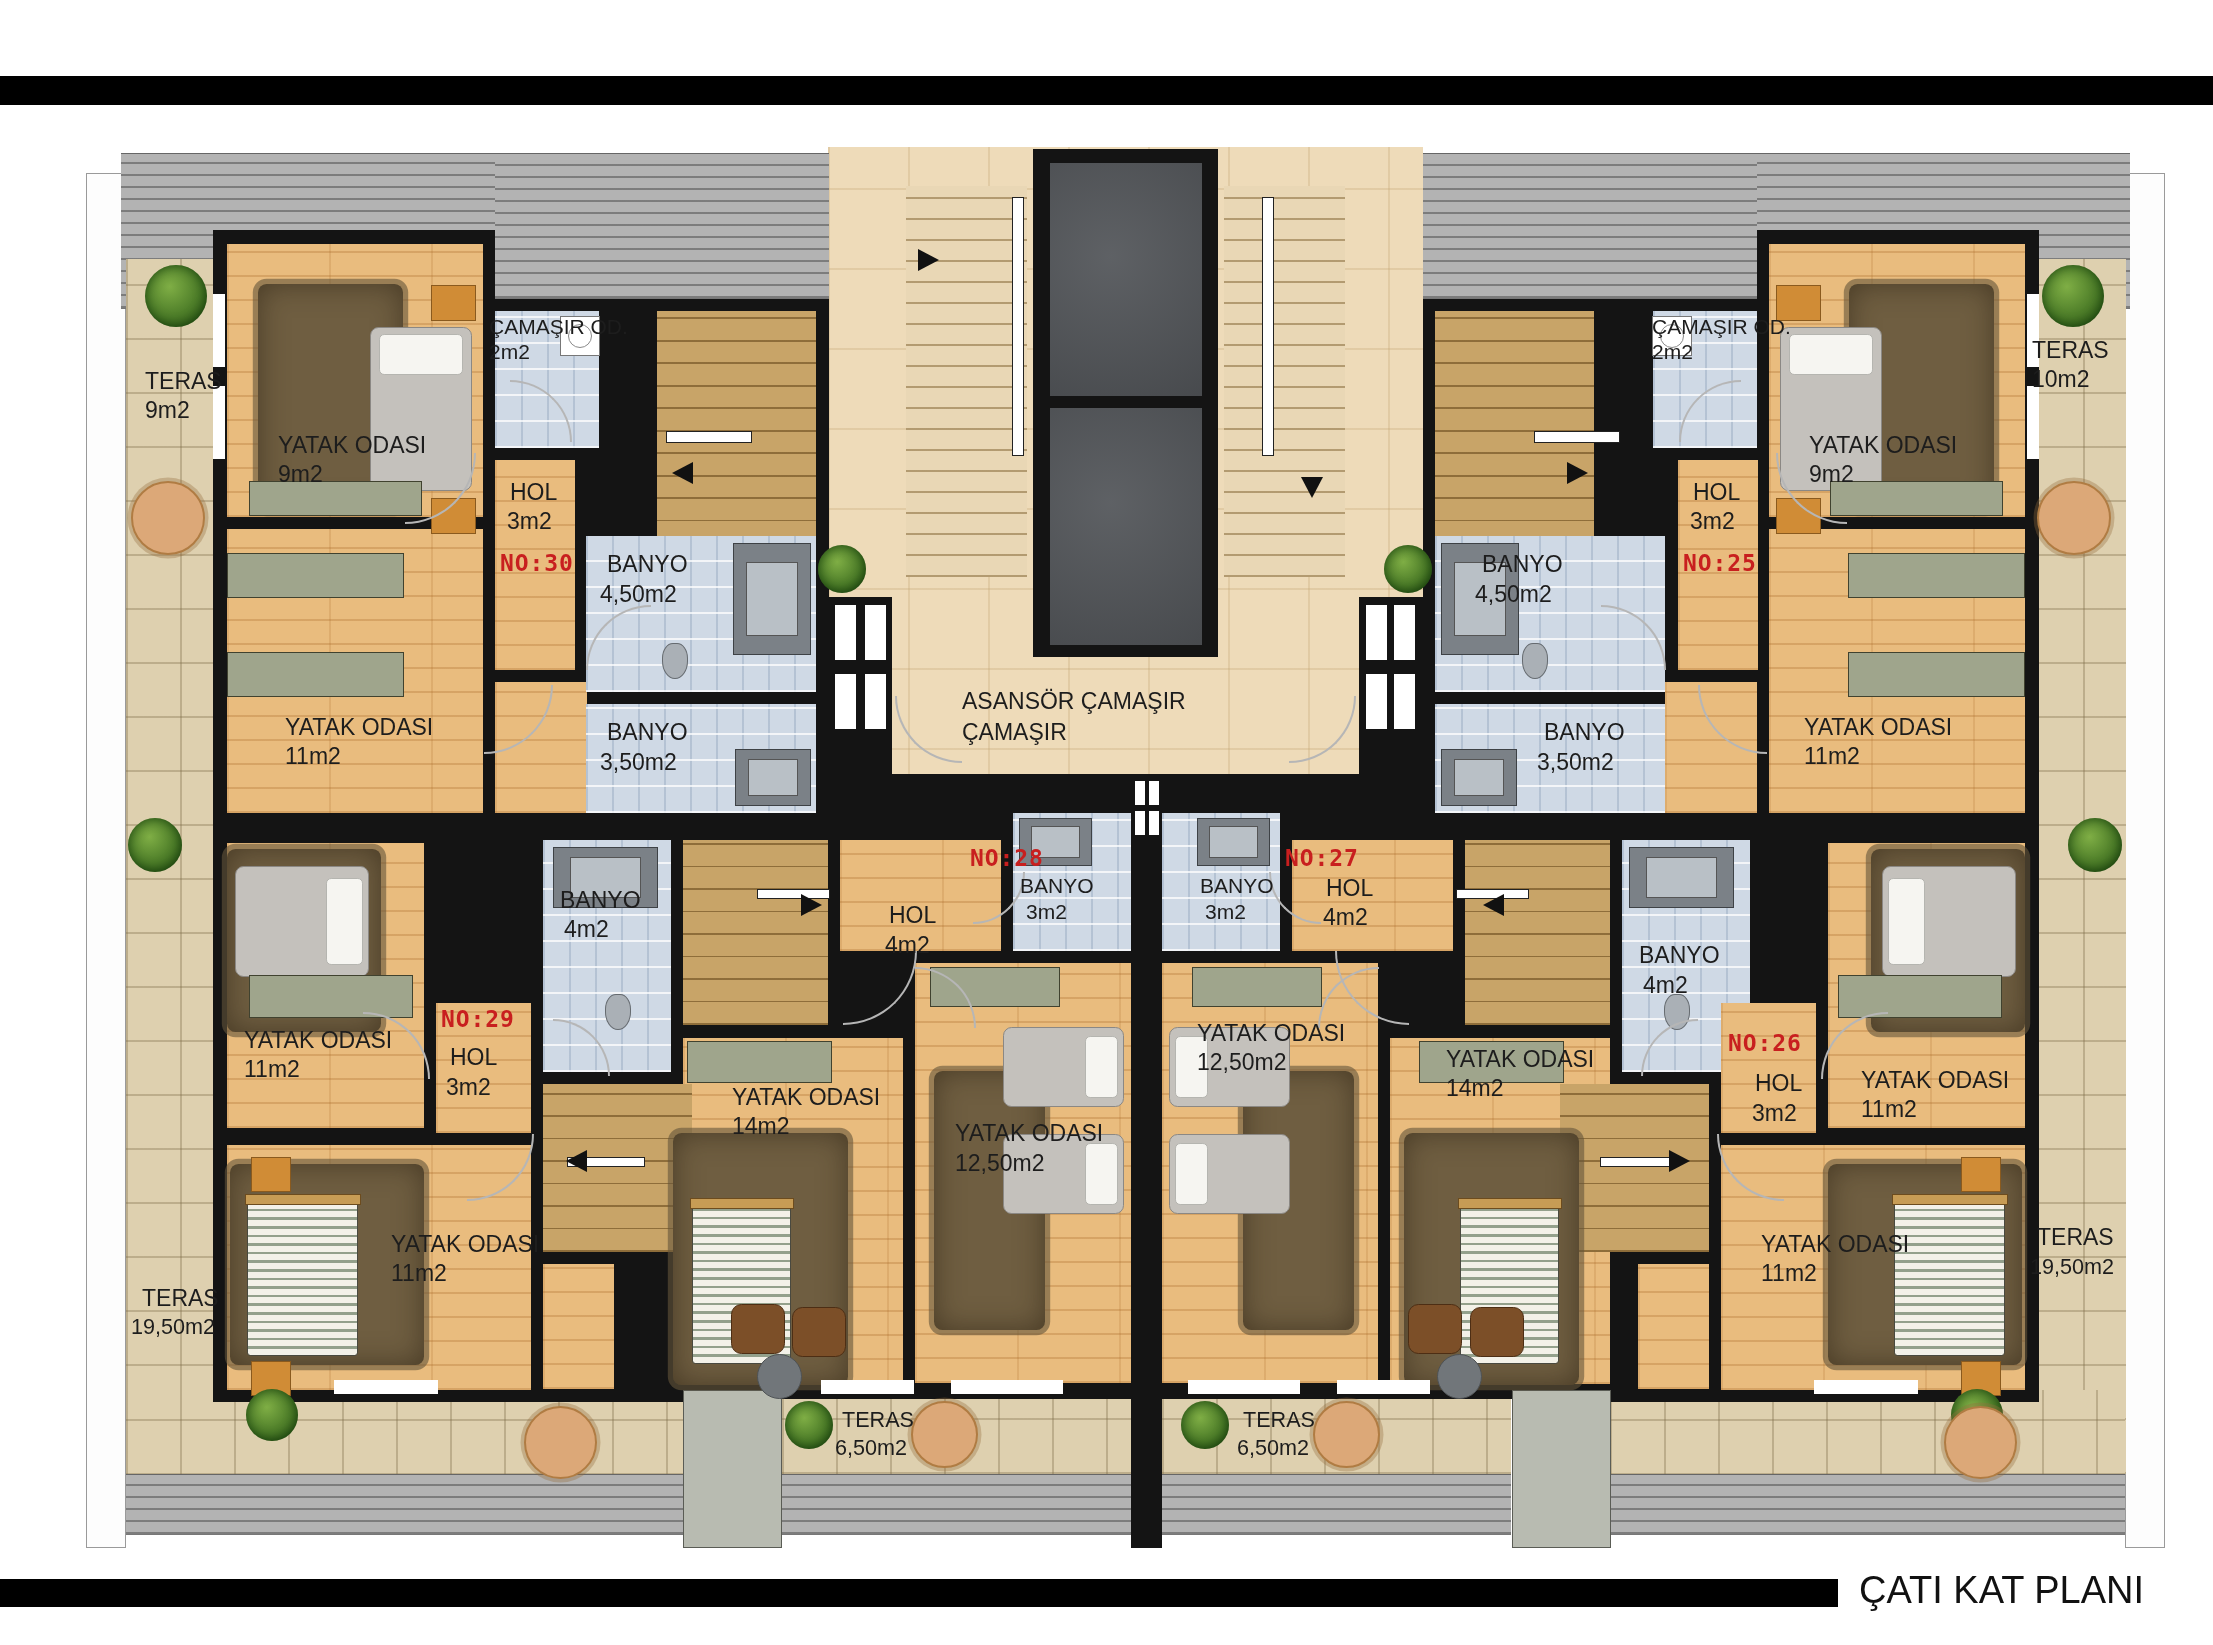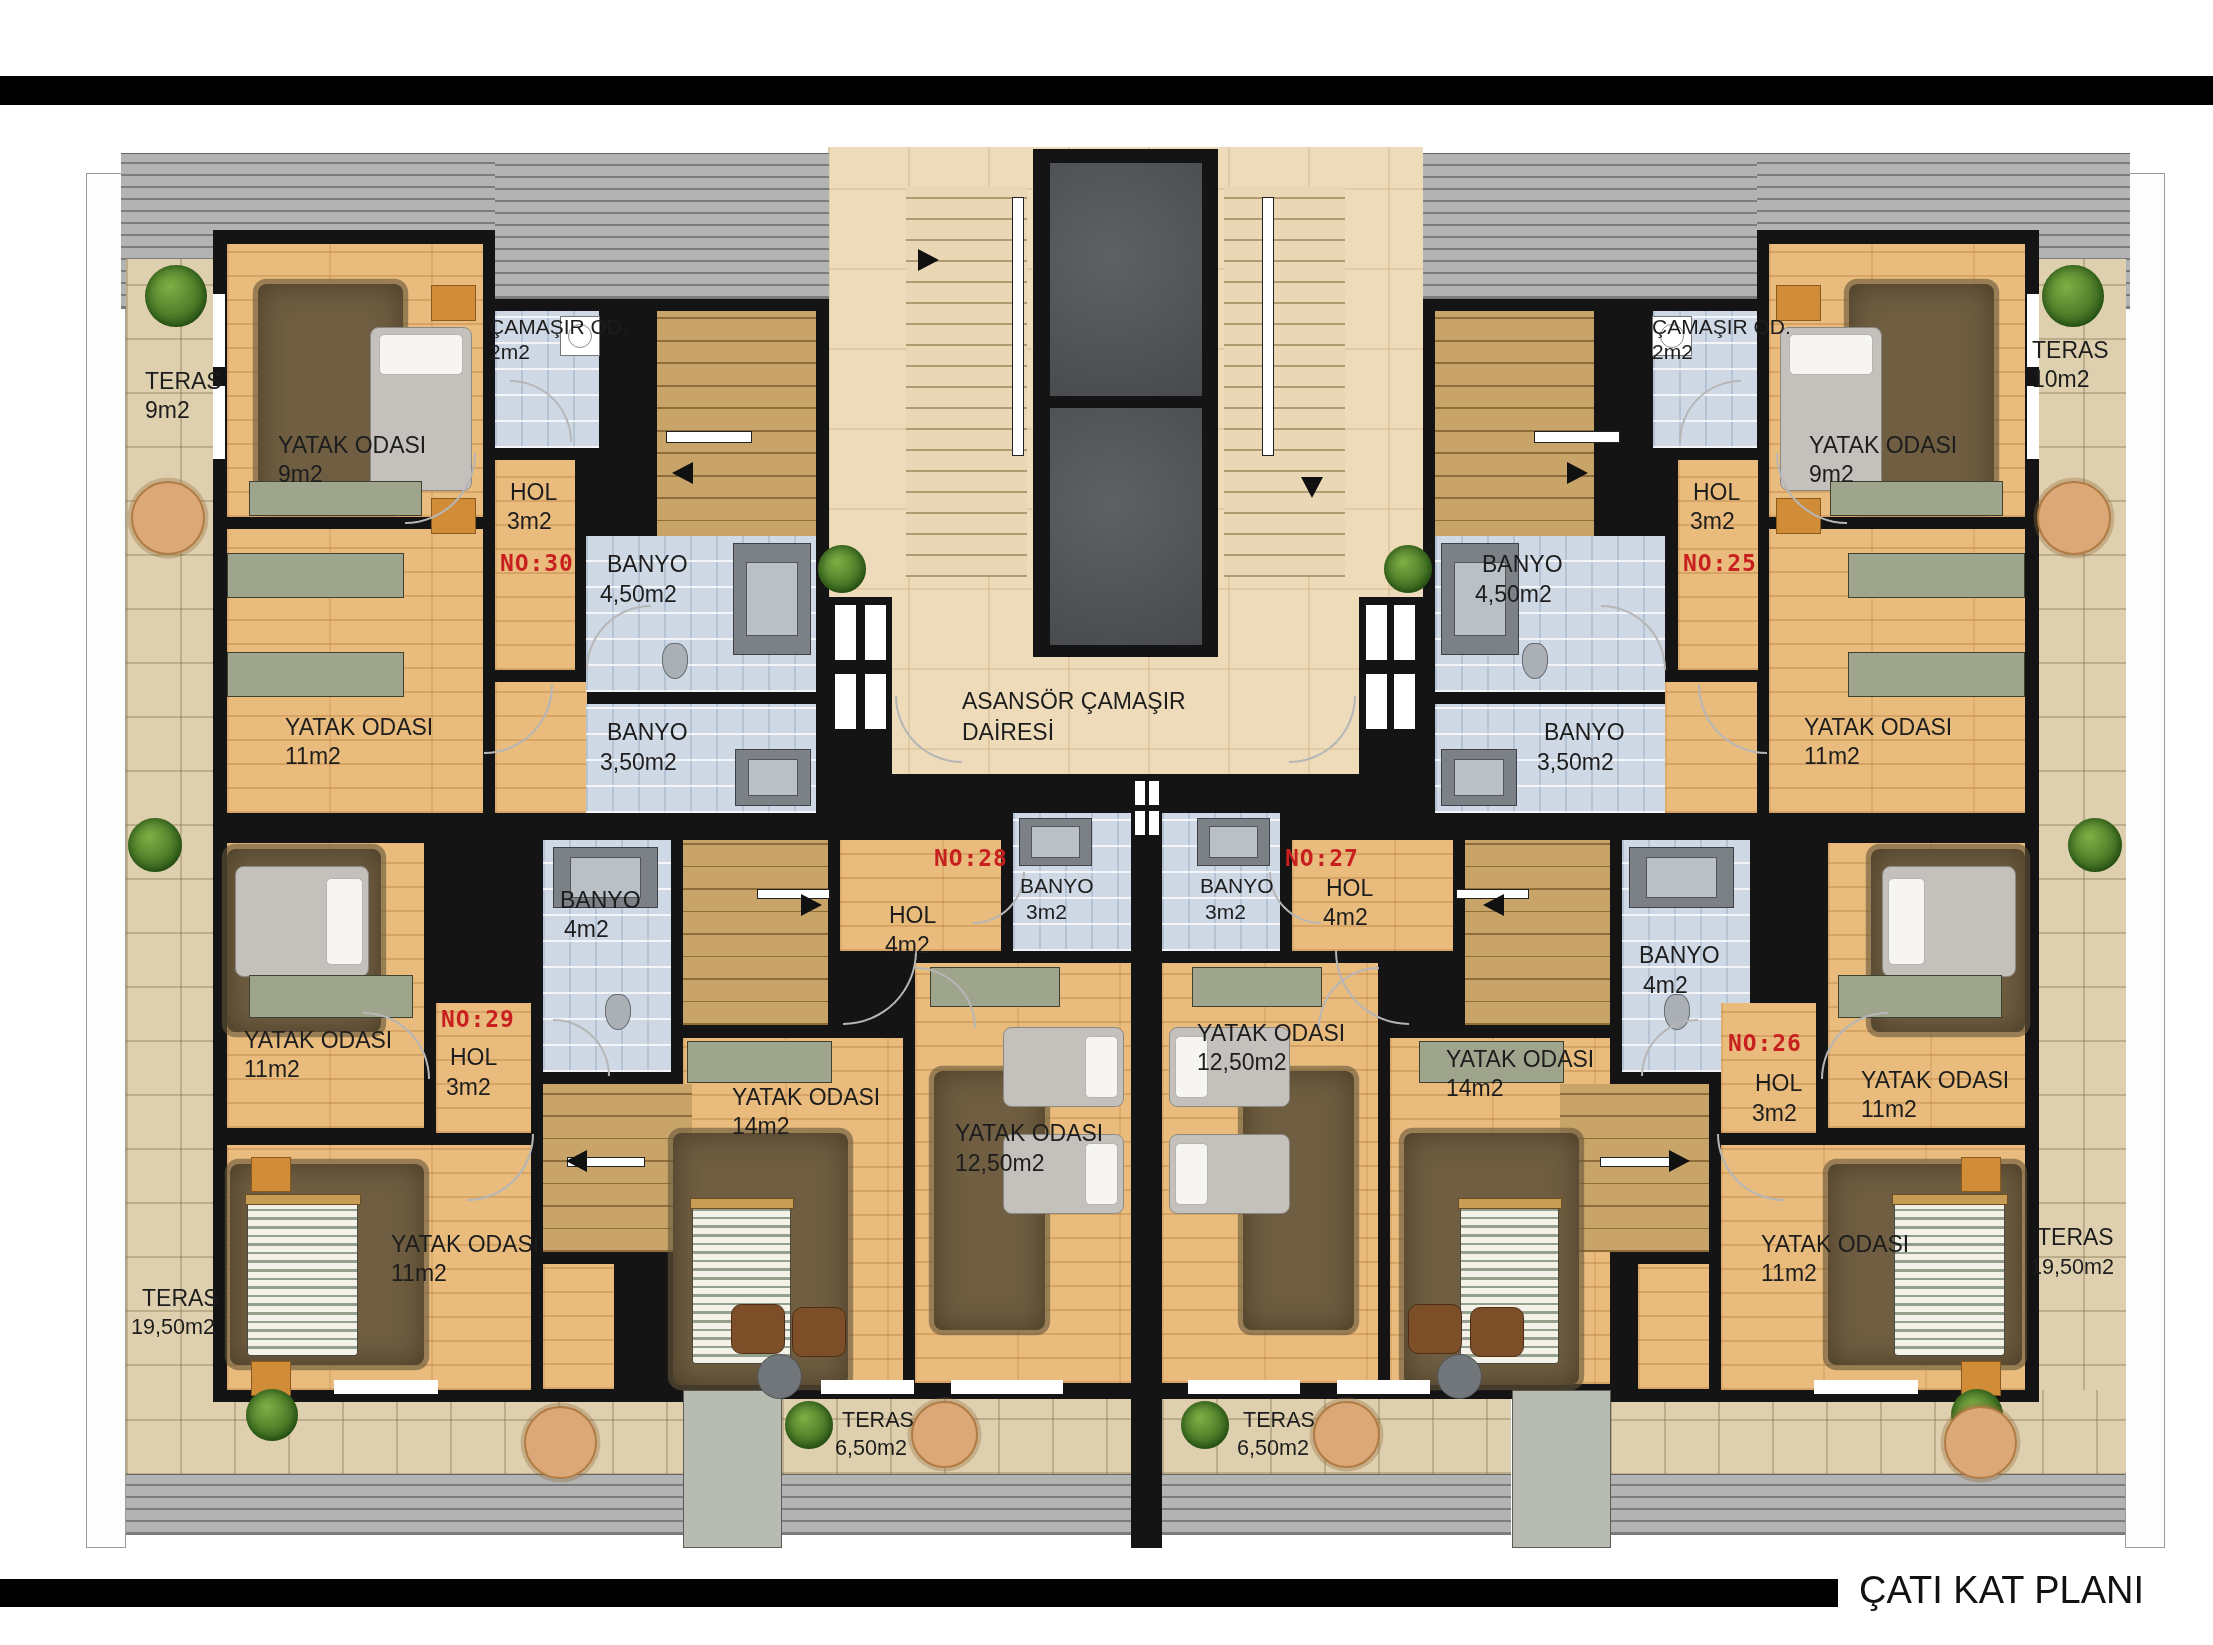--- a/index.html
+++ b/index.html
@@ -327,22 +327,22 @@
       <div class="el lbl" style="left: 1693px; top: 481px;">HOL</div>
       <div class="el lbl" style="left: 1690px; top: 510px;">3m2</div>
       <div class="el lbl num" style="left: 1683px; top: 552px;">NO:25</div>
       <div class="el lbl" style="left: 1482px; top: 553px;">BANYO</div>
       <div class="el lbl" style="left: 1475px; top: 583px;">4,50m2</div>
       <div class="el lbl" style="left: 1544px; top: 721px;">BANYO</div>
       <div class="el lbl" style="left: 1537px; top: 751px;">3,50m2</div>
       <div class="el lbl" style="left: 1804px; top: 716px;">YATAK ODASI</div>
       <div class="el lbl" style="left: 1804px; top: 745px;">11m2</div>
       <div class="el lbl" style="left: 962px; top: 690px;">ASANSÖR ÇAMAŞIR</div>
-      <div class="el lbl" style="left: 962px; top: 721px;">DAİRESİ</div>
-      <div class="el lbl num" style="left: 934px; top: 847px;">NO:28</div>
+      <div class="el lbl" style="left: 962px; top: 721px;">ÇAMAŞIR</div>
+      <div class="el lbl num" style="left: 970px; top: 847px;">NO:28</div>
       <div class="el lbl num" style="left: 1285px; top: 847px;">NO:27</div>
       <div class="el lbl" style="left: 560px; top: 889px;">BANYO</div>
       <div class="el lbl" style="left: 564px; top: 918px;">4m2</div>
       <div class="el lbl" style="left: 1639px; top: 944px;">BANYO</div>
       <div class="el lbl" style="left: 1643px; top: 974px;">4m2</div>
       <div class="el lbl" style="left: 1020px; top: 875px; font-size: 21px;">BANYO</div>
       <div class="el lbl" style="left: 1026px; top: 901px; font-size: 21px;">3m2</div>
       <div class="el lbl" style="left: 1200px; top: 875px; font-size: 21px;">BANYO</div>
       <div class="el lbl" style="left: 1205px; top: 901px; font-size: 21px;">3m2</div>
       <div class="el lbl" style="left: 889px; top: 904px;">HOL</div>

